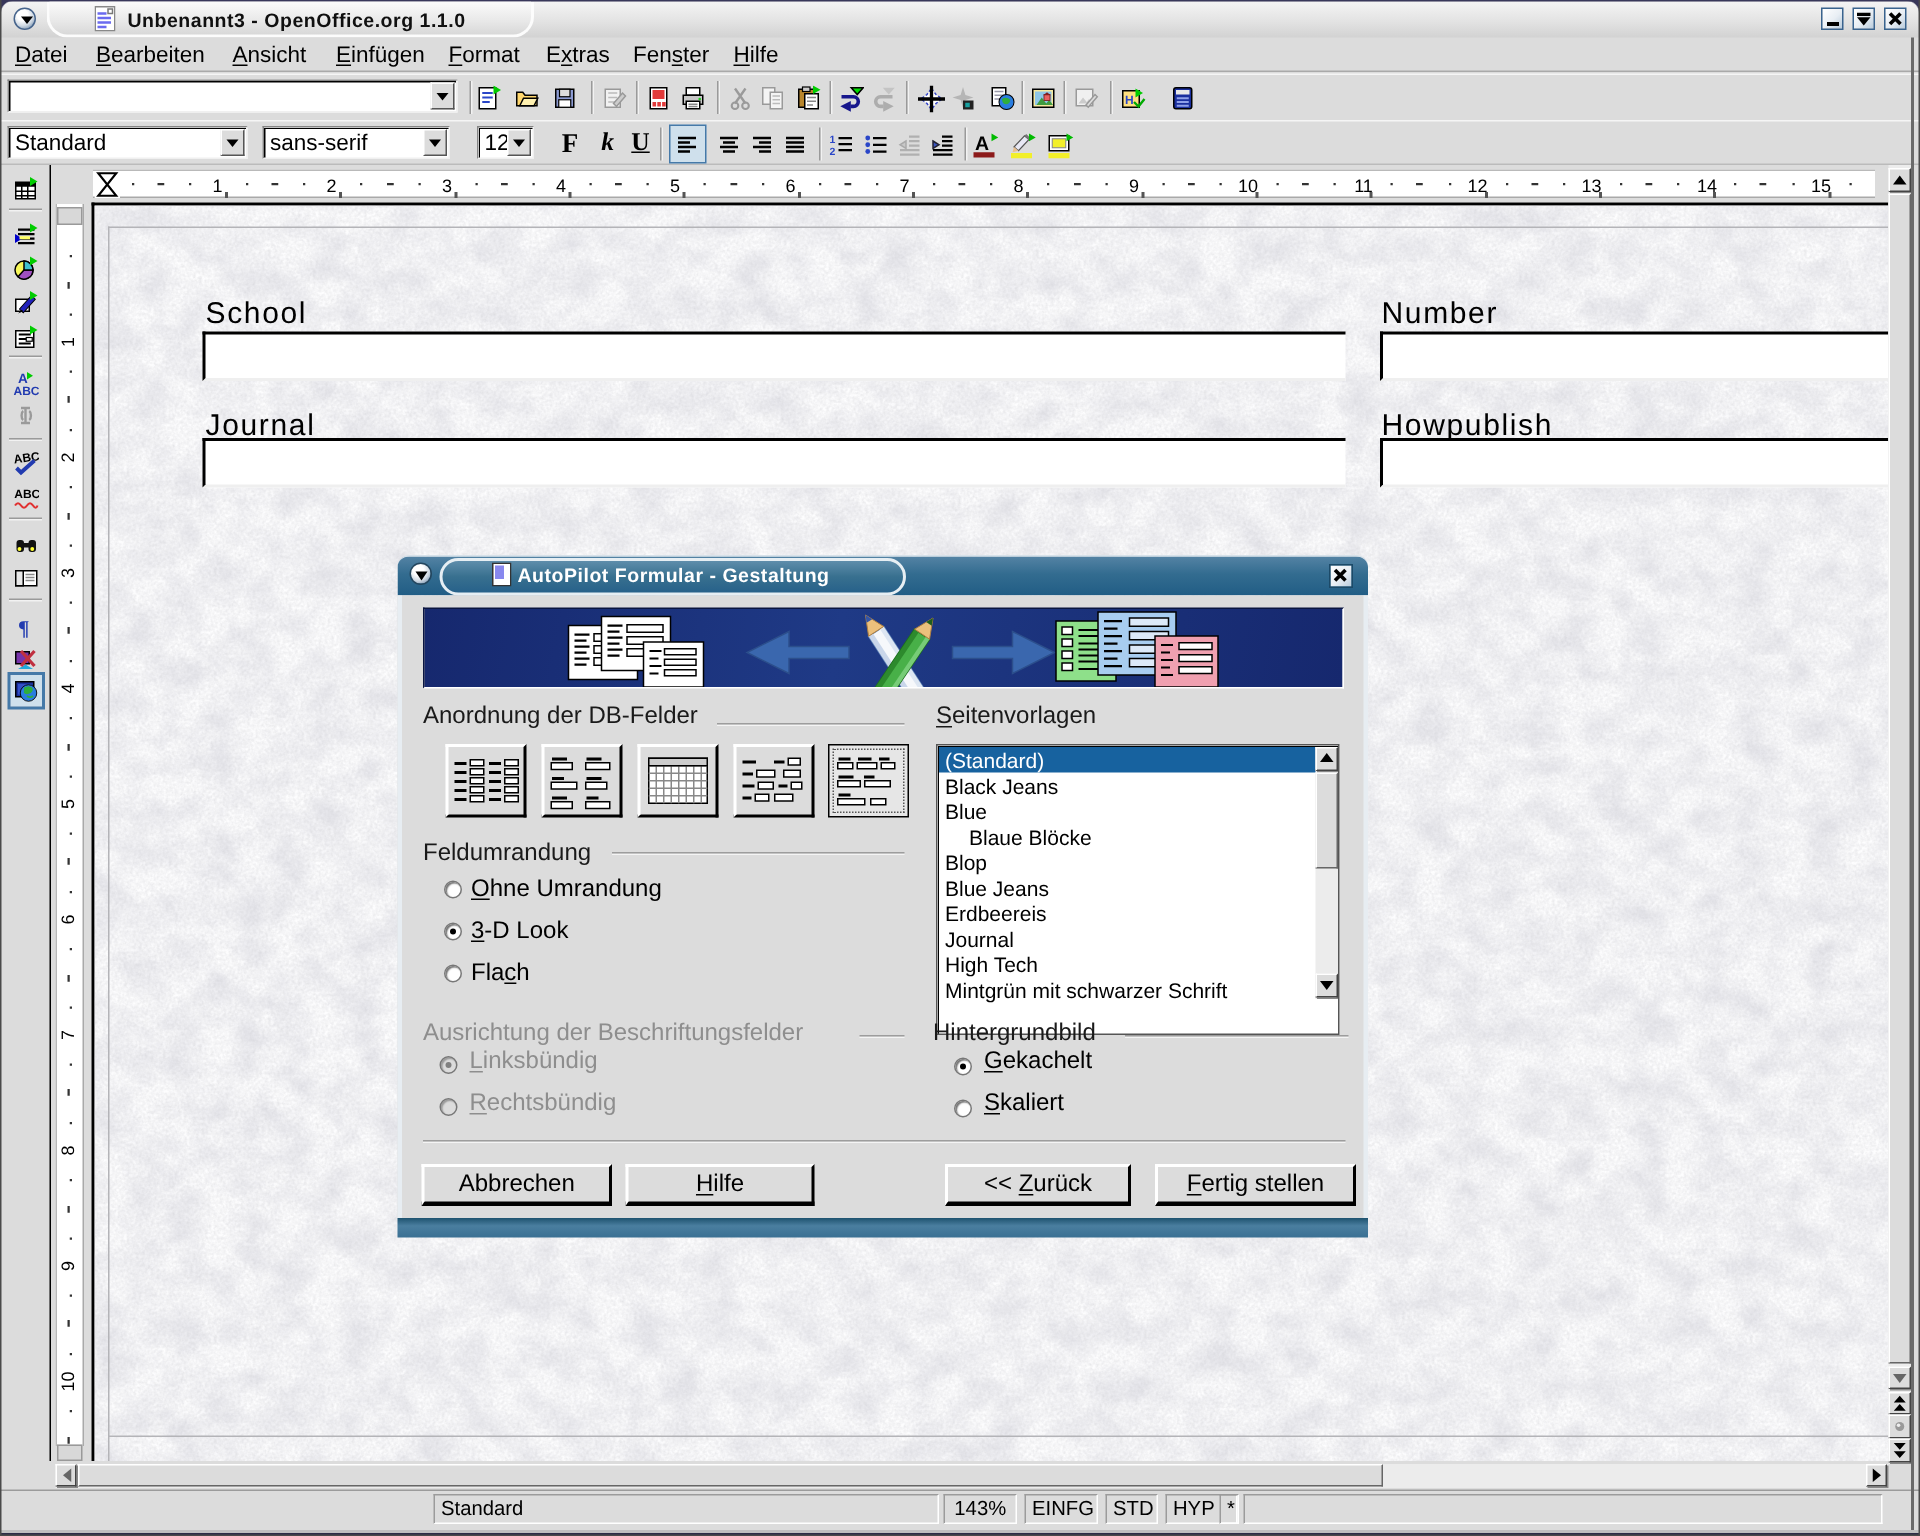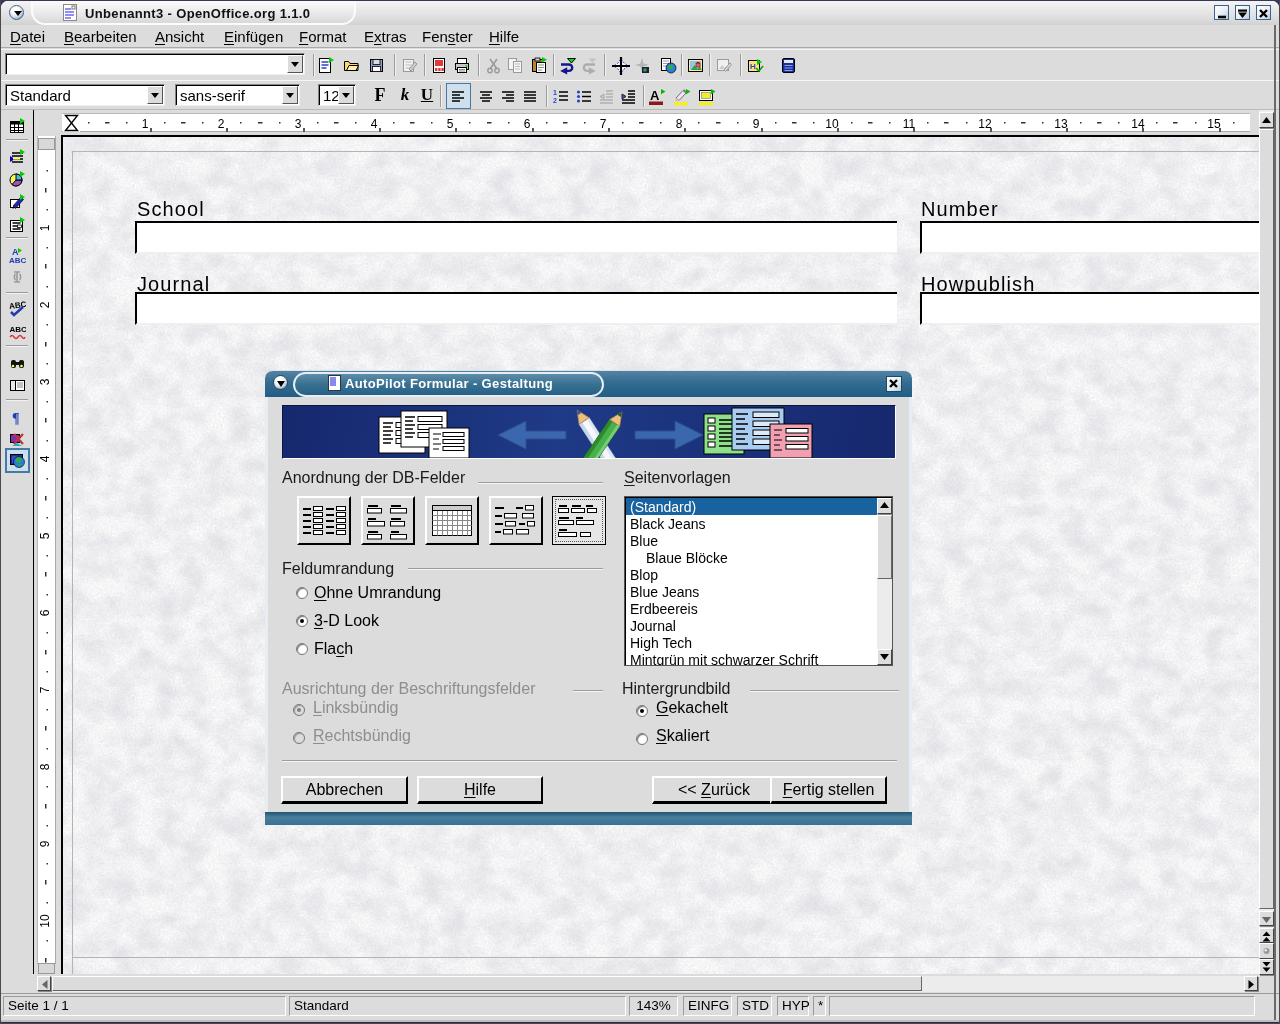--- a/index.html
+++ b/index.html
@@ -99,21 +99,21 @@
 #dlg-close { position:absolute; left:621px; top:6px; width:16px; height:16px; border:1px solid #1c4a68;
   background:linear-gradient(135deg,#ffffff,#e8eef4 55%,#b9cbdb); }
 #banner { position:absolute; left:14px; top:8px; width:614px; height:54px;
   background:linear-gradient(100deg,#16286e,#1f3a86 45%,#16286e); border:1px solid #0a1540;
   border-bottom-color:#fff; border-right-color:#fff; overflow:hidden; }
 .grouplabel { position:absolute; font-size:16px; color:#1a1a1a; white-space:nowrap; }
 .groupline { position:absolute; height:1px; background:#9d9d9d; box-shadow:0 1px 0 #f4f4f4; }
 .laybtn { position:absolute; top:99px; width:54px; height:49px; background:#dcdcdc;
   border:2px solid #fff; border-right:2px solid #000; border-bottom:2px solid #000; }
 .laybtn.sel { background:#e6e6e6; border:1px solid #000; outline:1px dotted #555; outline-offset:-4px; }
-#listbox { position:absolute; left:356px; top:99px; width:269px; height:170px; background:#fff;
+#listbox { position:absolute; left:356px; top:99px; width:269px; height:194px; background:#fff;
   border:1px solid #555; box-shadow:inset 1px 1px 0 #000; font-size:14px; overflow:hidden; }
 #listbox .row { position:absolute; left:1px; width:250px; height:17px; padding:1px 0 0 4px; color:#000; white-space:nowrap; }
 #listbox .row.sel { background:#17629f; color:#fff; width:266px; }
 #lscroll { position:absolute; left:252px; top:1px; width:16px; height:168px; background:#ececec; }
 .radio { position:absolute; width:12px; height:12px; border-radius:50%; background:#fff;
   border:1px solid #777; box-shadow:inset 1px 1px 1px rgba(0,0,0,.55); }
 .radio.on:after { content:""; position:absolute; left:3px; top:3px; width:4px; height:4px; border-radius:50%; background:#000; }
 .radio.dis { background:#dcdcdc; box-shadow:inset 1px 1px 1px rgba(0,0,0,.3); }
 .radio.dis.on:after { background:#808080; }
 .rlabel { position:absolute; font-size:16px; color:#000; white-space:nowrap; }
@@ -895,22 +895,22 @@
     <div class="rlabel dis-txt" style="left:45px; top:330px;"><u>R</u>echtsbündig</div>
     <div class="grouplabel" style="left:354px; top:283px;">Hintergrundbild</div>
     <div class="groupline" style="left:482px; top:293px; width:149px;"></div>
     <div class="radio on" style="left:368px; top:308px;"></div>
     <div class="rlabel" style="left:388px; top:302px;"><u>G</u>ekachelt</div>
     <div class="radio" style="left:368px; top:336px;"></div>
     <div class="rlabel" style="left:388px; top:330px;"><u>S</u>kaliert</div>
     <div class="groupline" style="left:14px; top:363px; width:615px;"></div>
     <div class="dlgbtn" style="left:13px; width:127px;">Abbrechen</div>
     <div class="dlgbtn" style="left:149px; width:126px;"><u>H</u>ilfe</div>
-    <div class="dlgbtn" style="left:384px; width:124px;">&lt;&lt; <u>Z</u>urück</div>
-    <div class="dlgbtn" style="left:502px; width:117px;"><u>F</u>ertig stellen</div>
+    <div class="dlgbtn" style="left:362px; width:124px;">&lt;&lt; <u>Z</u>urück</div>
+    <div class="dlgbtn" style="left:502px; width:134px;"><u>F</u>ertig stellen</div>
   </div>
   <div id="dlg-bottom"></div>
 </div>
 
 <div class="abs" id="vscroll">
   <div class="sbtn" style="left:0; top:2px; width:15px; height:16px;"><svg width="13" height="14">
         <path d="M6.5 4L11 10H2z" fill="#000"></path>
       </svg></div>
   <div class="sthumb" style="left:0; top:19px; width:15px; height:780px;"></div>
   <div class="sbtn" style="left:0; top:801px; width:15px; height:15px;"><svg width="13" height="13">
@@ -930,24 +930,23 @@
 <div class="abs" id="hscroll">
   <div class="sbtn" style="left:0; top:0; width:14px; height:15px;"><svg width="12" height="13">
         <path d="M4 6.5L9.5 2v9z" fill="#666"></path>
       </svg></div>
   <div class="sthumb" style="left:15px; top:0; width:870px; height:15px;"></div>
   <div class="sbtn" style="left:1207px; top:0; width:14px; height:15px;"><svg width="12" height="13">
         <path d="M9 6.5L3.5 2v9z" fill="#000"></path>
       </svg></div>
 </div>
 <div class="abs" id="statusbar">
-  <div class="scell" style="left:3px; width:283px;">Seite 1 / 1</div>
   <div class="scell" style="left:289px; width:337px;">Standard</div>
   <div class="scell" style="left:629px; width:49px; text-align:center;">143%</div>
   <div class="scell" style="left:683px; width:49px;">EINFG</div>
   <div class="scell" style="left:737px; width:35px;">STD</div>
-  <div class="scell" style="left:777px; width:32px;text-align:center;">HYP</div>
+  <div class="scell" style="left:777px; width:48px;">HYP</div>
   <div class="scell" style="left:813px; width:13px;">*</div>
   <div class="scell" style="left:829px; width:426px;"></div>
 </div>
 <div class="abs" id="winbottom"></div>
 <div class="abs" id="winright"></div>
 <div class="abs" id="winborder"></div>
 
 </body></html>

